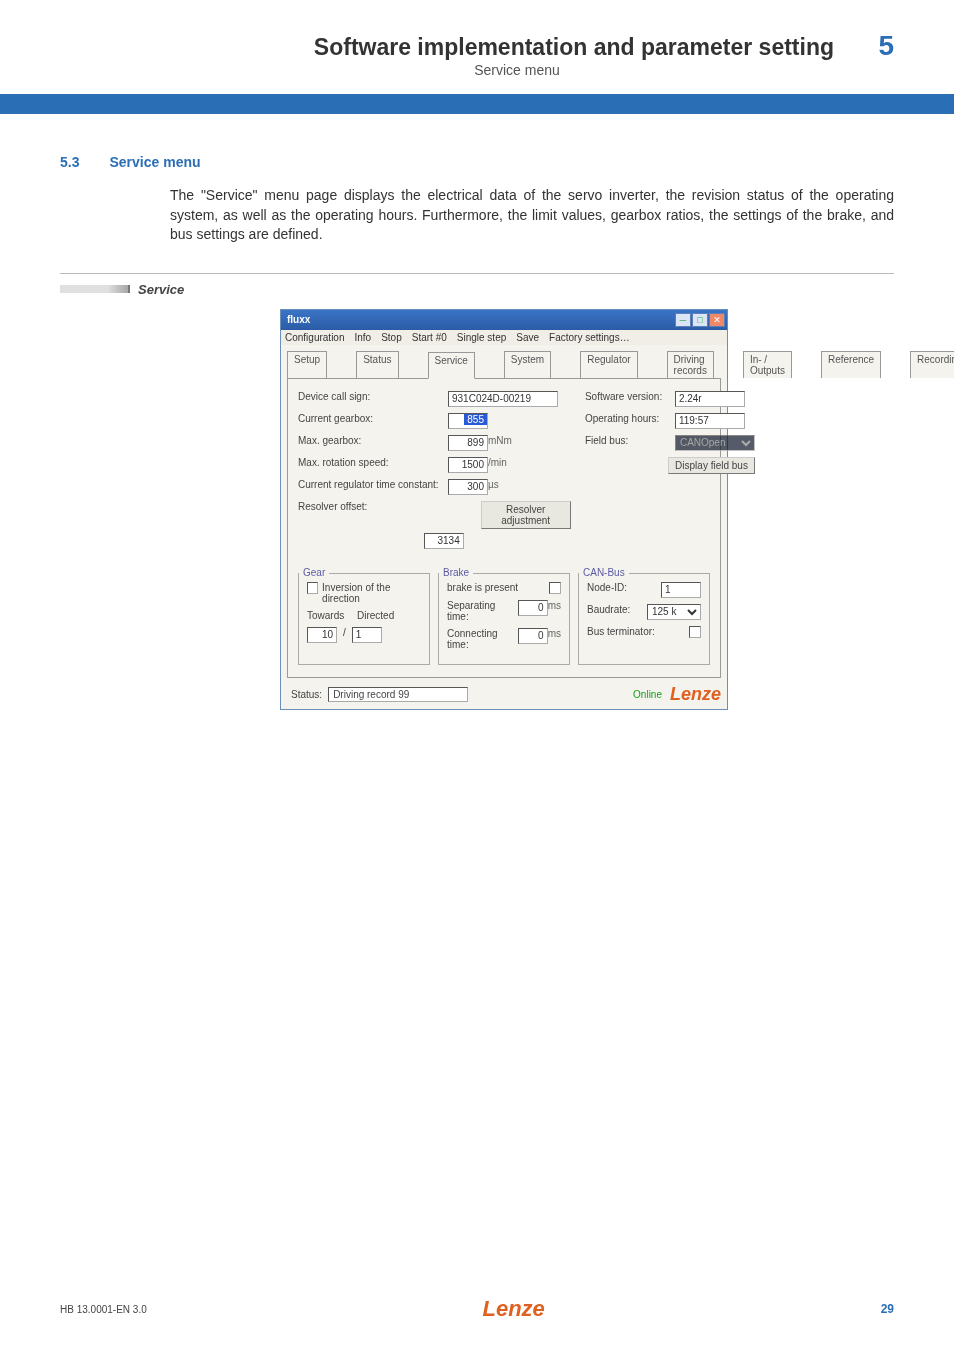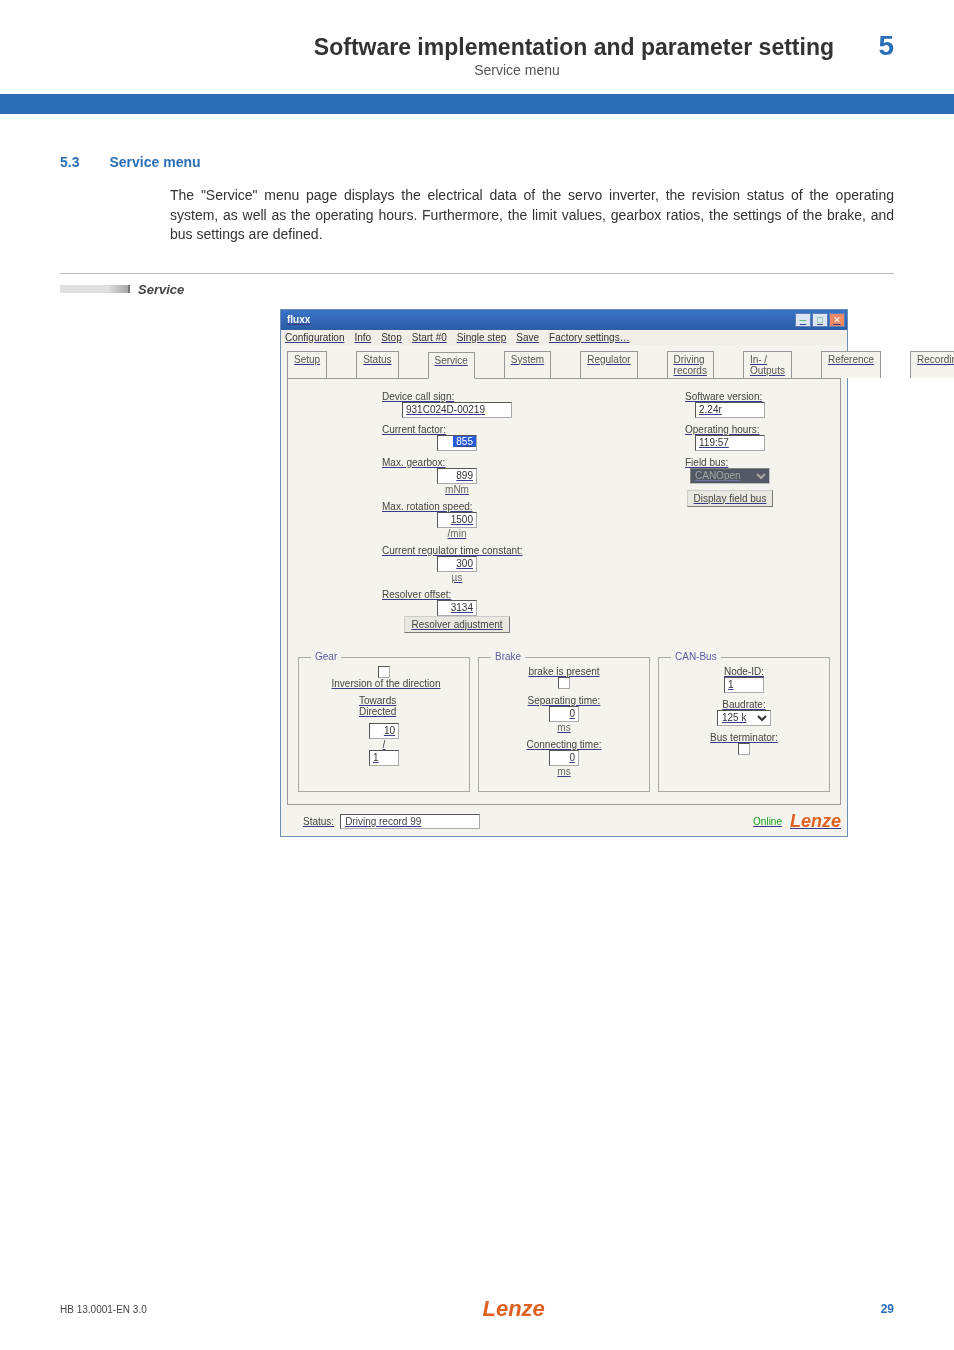--- a/index.html
+++ b/index.html
@@ -25,55 +25,54 @@
   .header-sub { font-size: 14px; color: #555; text-align: center; margin-left:140px; flex:1;}
   .bluebar { height: 20px; background: #2a6fb5; margin: 6px 0 40px 0; }
   .content { padding: 0 60px; }
   .sec-heading { display: flex; gap: 30px; color: #2a6fb5; font-weight: bold; font-size: 14px; margin-bottom: 16px; }
   .body-text { margin-left: 110px; font-size: 14px; color: #333; text-align: justify; margin-bottom: 28px; line-height:1.4;}
   .hr { border-top: 1px solid #bbb; margin: 10px 0 8px 0; }
   .service-label { display: flex; align-items: center; gap: 4px; margin-bottom: 12px;}
   .service-label .bar { width: 70px; height: 8px; background: linear-gradient(90deg,#e0e0e0 70%,#aaa 98%); border-right:2px solid #777; }
   .service-label .txt { font-style: italic; font-weight: bold; font-size: 13px; color: #444; margin-left:4px;}
   .window {
-    width: 568px;
+    width: 448px;
     margin-left: 220px;
     border: 1px solid #6b8fb5;
     background: #f4f3ee;
     font-size: 10px;
     color: #3a3a8a;
-    text-decoration: underline;
   }
   .titlebar { background: linear-gradient(#3a74c6,#2b5ca6); color: #fff; display:flex; justify-content:space-between; align-items:center; height:20px; padding:0 2px 0 6px;}
   .titlebar-title { font-size:10px; font-weight:bold;}
   .winbtns { display:flex; gap:1px;}
   .winbtn { width:16px; height:14px; background:#dce5f5; border:1px solid #5b80b9; color:#2a4; font-size:9px; display:flex; align-items:center; justify-content:center; }
   .winbtn.close{ background:#e86; color:#fff;}
   .menubar { background:#f0eee6; padding:2px 4px; color:#444; font-size:10px; display:flex; gap:10px;}
   .menubar span{ color:#333;}
   .tabsbar { margin:6px 6px 0 6px;}
   .tabs { display:flex; font-size:10px;gap:30px;}
   .tab { padding:2px 6px; border:1px solid #999; border-bottom:none; background:#f4f3ee; color:#555; margin-right:-1px;}
   .tab.active{ background:#f4f3ee; font-weight:normal; border-bottom:1px solid #f4f3ee; position:relative; top:1px;}
   .tabcontent { border:1px solid #999; padding:12px 10px; background:#f4f3ee;}
-  .field-row { display:flex; align-items:center; font-size:10px; color:#444; margin-bottom:6px;flex-direction:column;}
+  .field-row { display:flex; align-items:flex-start; font-size:10px; color:#444; margin-bottom:6px;}
   .field-label { width:150px;}
   .field-input { background:#fff; border:1px inset #aaa; padding:1px 3px; height:16px; font-size:10px; color:#333;}
   .field-unit{ margin-left:0; color:#666;}
   .cols { display:flex; gap:14px;}
   .col1{ flex:1;}
   .col2{ width:200px;}
   .r-input{ background:#fff; border:1px inset #aaa; padding:1px 3px; height:16px; font-size:10px;color:#333;}
   .small-btn{ background:#e9e8e0; border:1px outset #ccc; padding:2px 6px; font-size:10px; color:#444;}
   .groupbox{ border:1px solid #aaa; padding:8px; position:relative; font-size:10px; color:#555;}
-  .groupbox-title{ position:absolute; top:-7px; left:12px; background:#f4f3ee; padding:0 4px; color:#5b5ba5;}
+  .groupbox-title{ position:absolute; top:-7px; left:0; background:#f4f3ee; padding:0 4px; color:#5b5ba5;}
   .threecols{ display:flex; gap:8px; margin-top:18px;}
   .tc{ flex:1;}
   .checkbox{ width:12px; height:12px; border:1px inset #aaa; background:#fff; display:inline-block; vertical-align:middle;}
-  .statusline{ display:flex; justify-content:space-between; align-items:center; padding:6px 6px 4px 22px; font-size:10px; color:#444;}
+  .statusline{ display:flex; justify-content:space-between; align-items:center; padding:6px 6px 4px 10px; font-size:10px; color:#444;}
   .status-box{ background:#fff; border:1px inset #aaa; padding:1px 4px; width:140px;}
   .online{ color:#19a019; font-size:10px;}
   .lenze-logo{ color:#e06020; font-weight:bold; font-size:18px; font-style:italic;}
   .selected-blue{ background:#2a5bd7; color:#fff; padding:0 3px;}
   select.combo{ background:#0f172a; border:1px inset #aaa; font-size:10px; color:#888; height:16px;}
   .footer{ position:absolute; bottom:28px; left:0; right:0; display:flex; justify-content:space-between; align-items:center; padding:0 60px; font-size:10px;}
   .footer-left{ color:#444;}
   .footer-logo{ color:#e06020; font-weight:bold; font-size:22px; font-style:italic;}
   .footer-page{ color:#2a6fb5; font-weight:bold; font-size:12px;}
 </style>
@@ -135,41 +134,41 @@
         <span class="tab">Recording</span>
       </div>
       <div class="tabcontent">
         <div class="cols">
           <div class="col1">
             <div class="field-row">
               <span class="field-label">Device call sign:</span>
               <input class="field-input" style="width: 110px;" value="931C024D-00219">
             </div>
             <div class="field-row">
-              <span class="field-label">Current factor:</span>
+              <span class="field-label">Current gearbox:</span>
               <span class="field-input" style="width:40px;text-align:right;padding:0"><span class="selected-blue">855</span></span>
             </div>
             <div class="field-row">
               <span class="field-label">Max. gearbox:</span>
               <input class="field-input" style="width: 40px; text-align: right;" value="899">
               <span class="field-unit">mNm</span>
             </div>
             <div class="field-row">
               <span class="field-label">Max. rotation speed:</span>
               <input class="field-input" style="width: 40px; text-align: right;" value="1500">
               <span class="field-unit">/min</span>
             </div>
             <div class="field-row">
               <span class="field-label">Current regulator time constant:</span>
               <input class="field-input" style="width: 40px; text-align: right;" value="300">
               <span class="field-unit">µs</span>
             </div>
             <div class="field-row">
               <span class="field-label">Resolver offset:</span>
-              <input class="field-input" style="width: 40px; text-align: right;" value="3134">
+              <input class="field-input" style="width: 40px; text-align: right; margin-top: 32px;" value="3134">
               <span style="width:20px"></span>
               <button class="small-btn">Resolver adjustment</button>
             </div>
           </div>
           <div class="col2">
             <div class="field-row">
               <span style="width:90px">Software version:</span>
               <input class="r-input" style="width: 70px;" readonly="" value="2.24r">
             </div>
             <div class="field-row">

